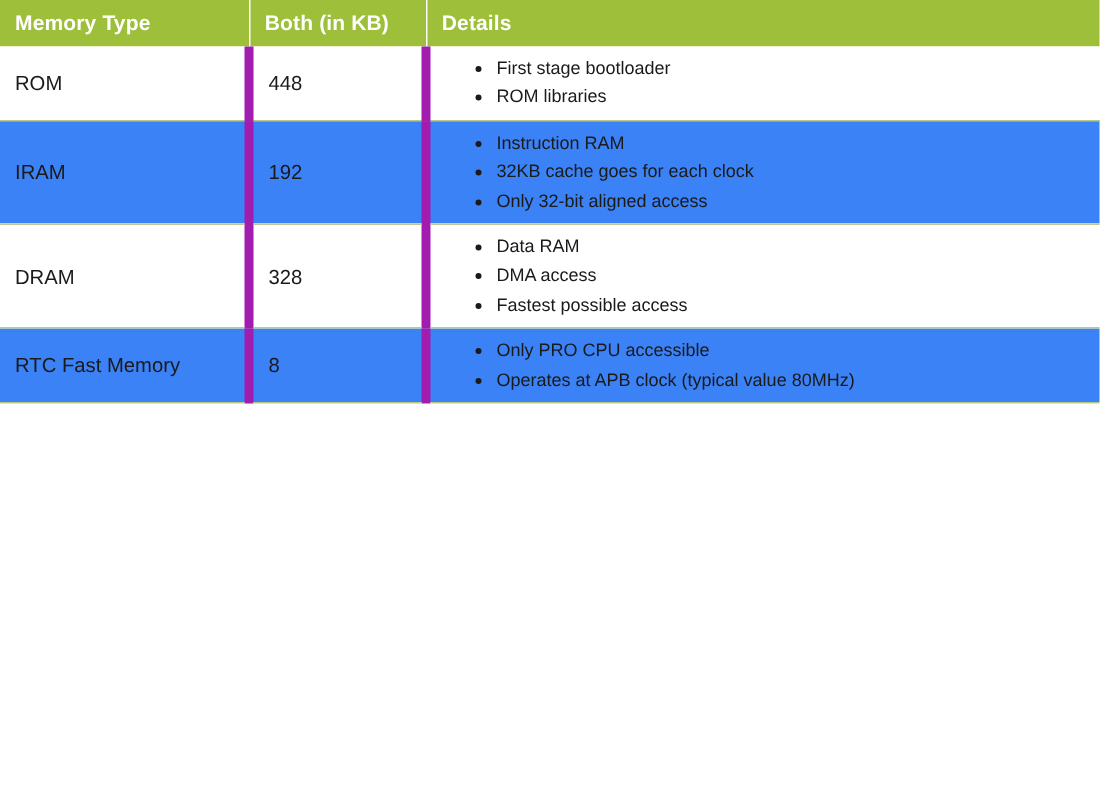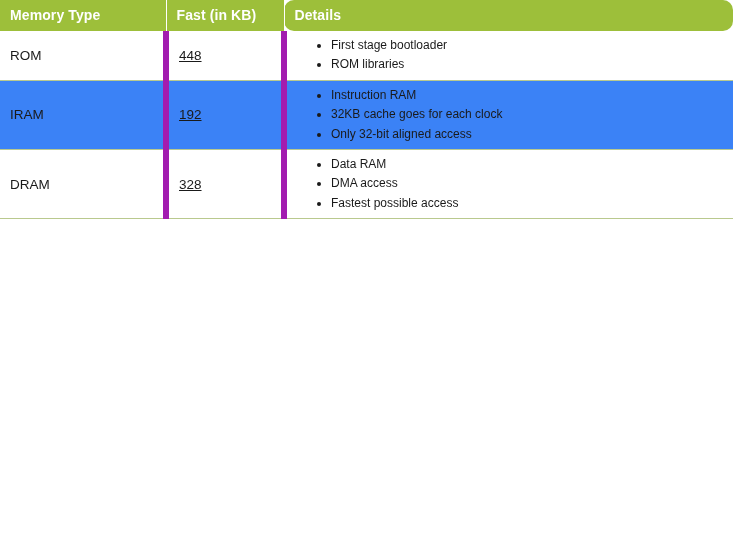--- a/index.html
+++ b/index.html
@@ -28,38 +28,38 @@
     background: #9dbf3a;
     color: #ffffff;
     font-size: 14px;
     font-weight: bold;
     text-align: left;
     padding: 7px 10px 8px 10px;
     border-right: 1px solid #ffffff;
     vertical-align: middle;
     letter-spacing: 0.1px;
   }
-  #memory-table thead th:last-child { border-right: none; border-radius: 10px; }
+  #memory-table thead th:last-child { border-right: none; }
 
   #memory-table tbody td {
     font-size: 13.5px;
     color: #1a1a1a;
     vertical-align: middle;
     border-bottom: 1px solid #b9c98e;
     border-right: 6px solid #a21caf;
     padding: 6px 10px;
   }
   #memory-table tbody td:last-child { border-right: none; }
   #memory-table tbody tr:last-child td { border-bottom: 1px solid #b9c98e; }
 
   #memory-table tbody tr.row-odd td { background: #ffffff; }
   #memory-table tbody tr.row-even td { background: #3b82f6; }
 
   .cell-type { padding-left: 10px; }
-  .cell-size { padding-left: 10px; text-decoration: underline; }
+  .cell-size { padding-left: 10px; }
 
   .details-list {
     margin: 0;
     padding: 0 0 0 34px;
     list-style: disc;
   }
   .details-list li {
     margin: 0 0 2px 0;
     line-height: 1.45;
     font-size: 12px;
@@ -71,21 +71,21 @@
 
 <table id="memory-table">
   <colgroup>
     <col class="col-type">
     <col class="col-size">
     <col class="col-details">
   </colgroup>
   <thead>
     <tr>
       <th>Memory Type</th>
-      <th>Fast (in KB)</th>
+      <th>Both (in KB)</th>
       <th>Details</th>
     </tr>
   </thead>
   <tbody>
     <tr class="row-odd">
       <td class="cell-type">ROM</td>
       <td class="cell-size">448</td>
       <td>
         <ul class="details-list">
           <li>First stage bootloader</li>
@@ -108,14 +108,24 @@
       <td class="cell-type">DRAM</td>
       <td class="cell-size">328</td>
       <td>
         <ul class="details-list">
           <li>Data RAM</li>
           <li>DMA access</li>
           <li>Fastest possible access</li>
         </ul>
       </td>
     </tr>
+    <tr class="row-even">
+      <td class="cell-type">RTC Fast Memory</td>
+      <td class="cell-size">8</td>
+      <td>
+        <ul class="details-list">
+          <li>Only PRO CPU accessible</li>
+          <li>Operates at APB clock (typical value 80MHz)</li>
+        </ul>
+      </td>
+    </tr>
   </tbody>
 </table>
 
 </body></html>

